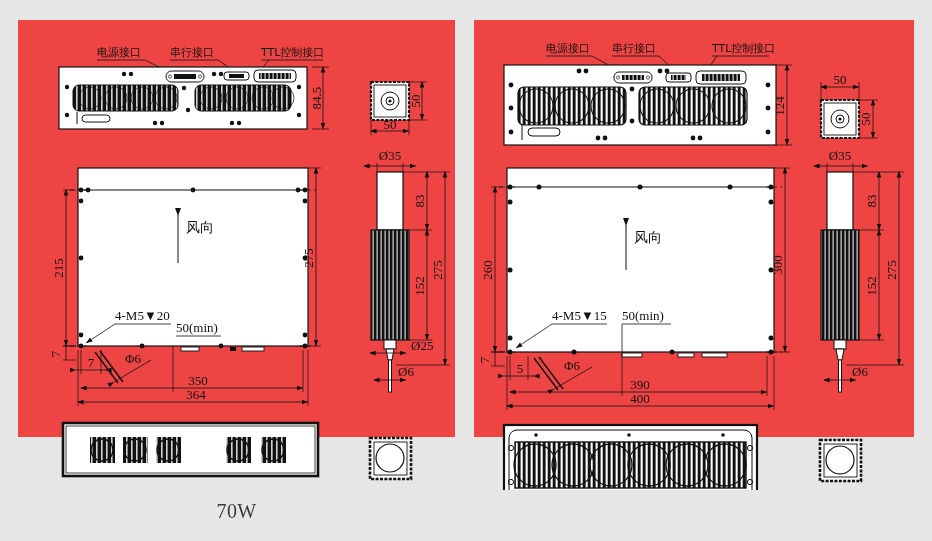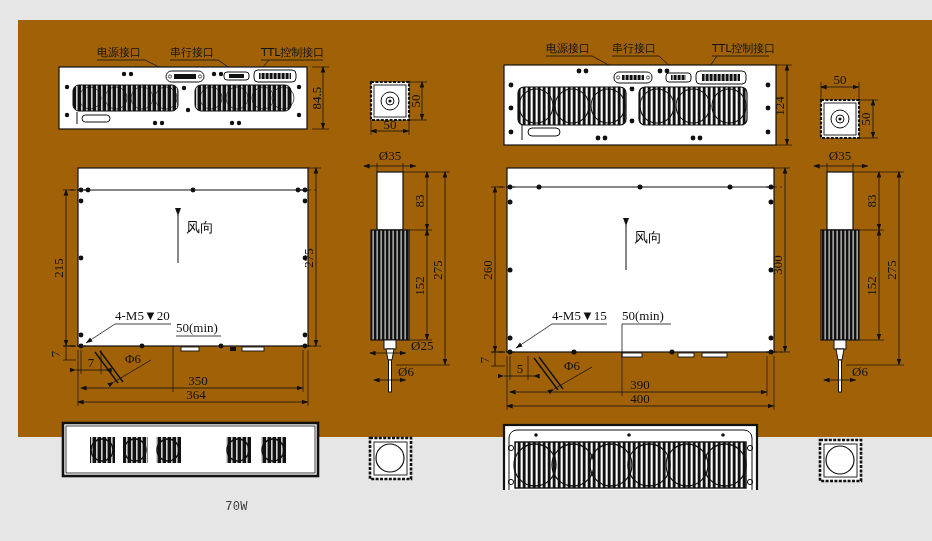--- a/index.html
+++ b/index.html
@@ -6,35 +6,34 @@
   body{
     width:932px;height:541px;
     background:#e6e6e6;
     font-family:"Liberation Sans", sans-serif;
     overflow:hidden;
   }
   .sheet{position:relative;width:932px;height:541px;}
 
   .panel{
     position:absolute;
-    background:#a16207;
+    background:#ef4444;
     top:20px;
     height:417px;
-    padding-left:48px;
   }
   #panel-70{left:18px;width:437px;}
   #panel-100{left:474px;width:440px;}
 
   .caption{
     position:absolute;
     top:500px;
-    font-size:12px;
+    font-size:20px;
     color:#3a3a3a;
     letter-spacing:0.3px;
-    font-family:Liberation Mono, monospace;
+    font-family:Liberation Serif, serif;
     text-align:center;
   }
   #cap-70{left:18px;width:437px;}
   #cap-100{left:474px;width:440px;}
 
   svg{display:block;}
   .dwg{position:absolute;top:0;left:0;}
 
   text{font-family:"Liberation Serif", serif;fill:#111;}
   .dim{font-size:13px;font-family:"Liberation Serif", serif;}

